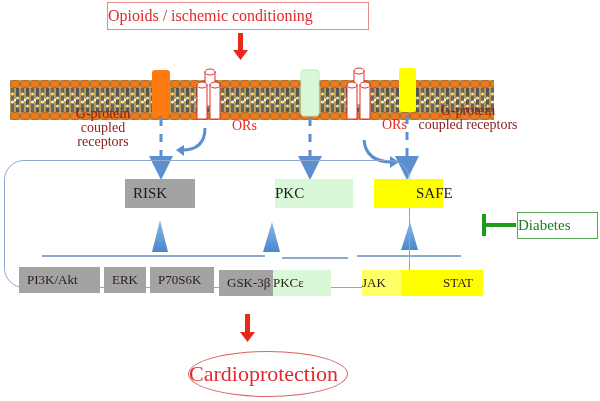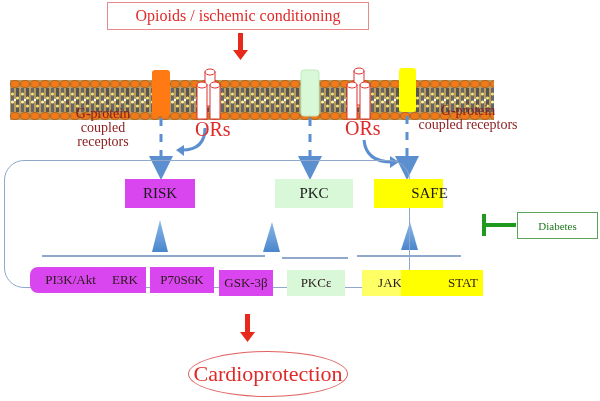--- a/index.html
+++ b/index.html
@@ -1,35 +1,35 @@
 <!DOCTYPE html>
 <html><head>
 <meta charset="utf-8">
 <style>
   html, body { margin: 0; padding: 0; background: #ffffff; }
   body { width: 600px; height: 401px; position: relative; overflow: hidden;
          font-family: "DejaVu Serif", "Liberation Serif", serif; }
   .abs { position: absolute; }
-  .box { position: absolute; display: flex; align-items: center; justify-content: center;
+  .box { position: absolute; display: flex; align-items: center; 
          box-sizing: border-box; white-space: nowrap; }
   .top-box { left: 107px; top: 2px; width: 262px; height: 28px; border: 1px solid #e88a8a;
              color: #e02a2a; font-size: 16px; font-family: "Liberation Serif", serif; }
   .gpcr-label { color: #8b1a1a; font-size: 14px; text-align: center; line-height: 14px;
                 font-family: "Liberation Serif", serif; }
-  .ors-label { color: #e02a2a; font-size: 20px; font-family: "Liberation Serif", serif; }
+  .ors-label { color: #e02a2a; font-size: 14px; font-family: "Liberation Serif", serif; margin-left: 37px; }
   .main-box { left: 4px; top: 160px; width: 406px; height: 128px; border: 1px solid #8fa8cc;
               border-radius: 20px; box-sizing: border-box; }
   .path-box { font-size: 15px; color: #1a1a1a; font-family: "Liberation Serif", serif; }
   .sub-box { font-size: 13px; color: #2a1a1a; height: 26px; font-family: "Liberation Serif", serif; }
-  .orange { background: #d946ef; }
+  .orange { background: #a3a3a3; padding-left: 8px; }
   .green { background: #d8f8d8; }
   .yellow { background: #ffff00; padding-left: 42px; }
   .light-yellow { background: #ffff66; }
   .diabetes { left: 517px; top: 212px; width: 81px; height: 27px; border: 1px solid #5aa55a;
-              color: #1f7a1f; font-size: 11px; font-family: "Liberation Serif", serif; }
+              color: #1f7a1f; font-size: 15px; font-family: "Liberation Serif", serif; }
   .cardio { left: 188px; top: 351px; width: 160px; height: 46px; border: 1px solid #e06060;
             border-radius: 50%; color: #e02a2a; font-size: 22px; font-family: "Liberation Serif", serif; }
   .hline { position: absolute; height: 2px; background: #8fa8cc; }
 </style>
 </head>
 <body>
 
 <div class="box top-box">
   <span>Opioids / ischemic conditioning</span>
 </div>
@@ -134,33 +134,33 @@
   <span>PKC</span>
 </div>
 <div class="box path-box yellow" style="left:374px;top:179px;width:69px;height:29px;">
   <span>SAFE</span>
 </div>
 
 <div class="hline" style="left:42px;top:255px;width:223px;"></div>
 <div class="hline" style="left:282px;top:257px;width:66px;"></div>
 <div class="hline" style="left:357px;top:255px;width:104px;"></div>
 
-<div class="box sub-box orange" style="left:30px;top:267px;width:81px;border-radius:8px;">
+<div class="box sub-box orange" style="left:19px;top:267px;width:81px;">
   <span>PI3K/Akt</span>
 </div>
 <div class="box sub-box orange" style="left:104px;top:267px;width:42px;">
   <span>ERK</span>
 </div>
 <div class="box sub-box orange" style="left:150px;top:267px;width:64px;">
   <span>P70S6K</span>
 </div>
 <div class="box sub-box orange" style="left:219px;top:270px;width:54px;">
   <span>GSK-3β</span>
 </div>
-<div class="box sub-box green" style="left:287px;top:270px;width:58px;">
+<div class="box sub-box green" style="left:273px;top:270px;width:58px;">
   <span>PKCε</span>
 </div>
 <div class="box sub-box light-yellow" style="left:362px;top:270px;width:56px;">
   <span>JAK</span>
 </div>
 <div class="box sub-box yellow" style="left:401px;top:270px;width:82px;">
   <span>STAT</span>
 </div>
 
 <div class="box diabetes">

